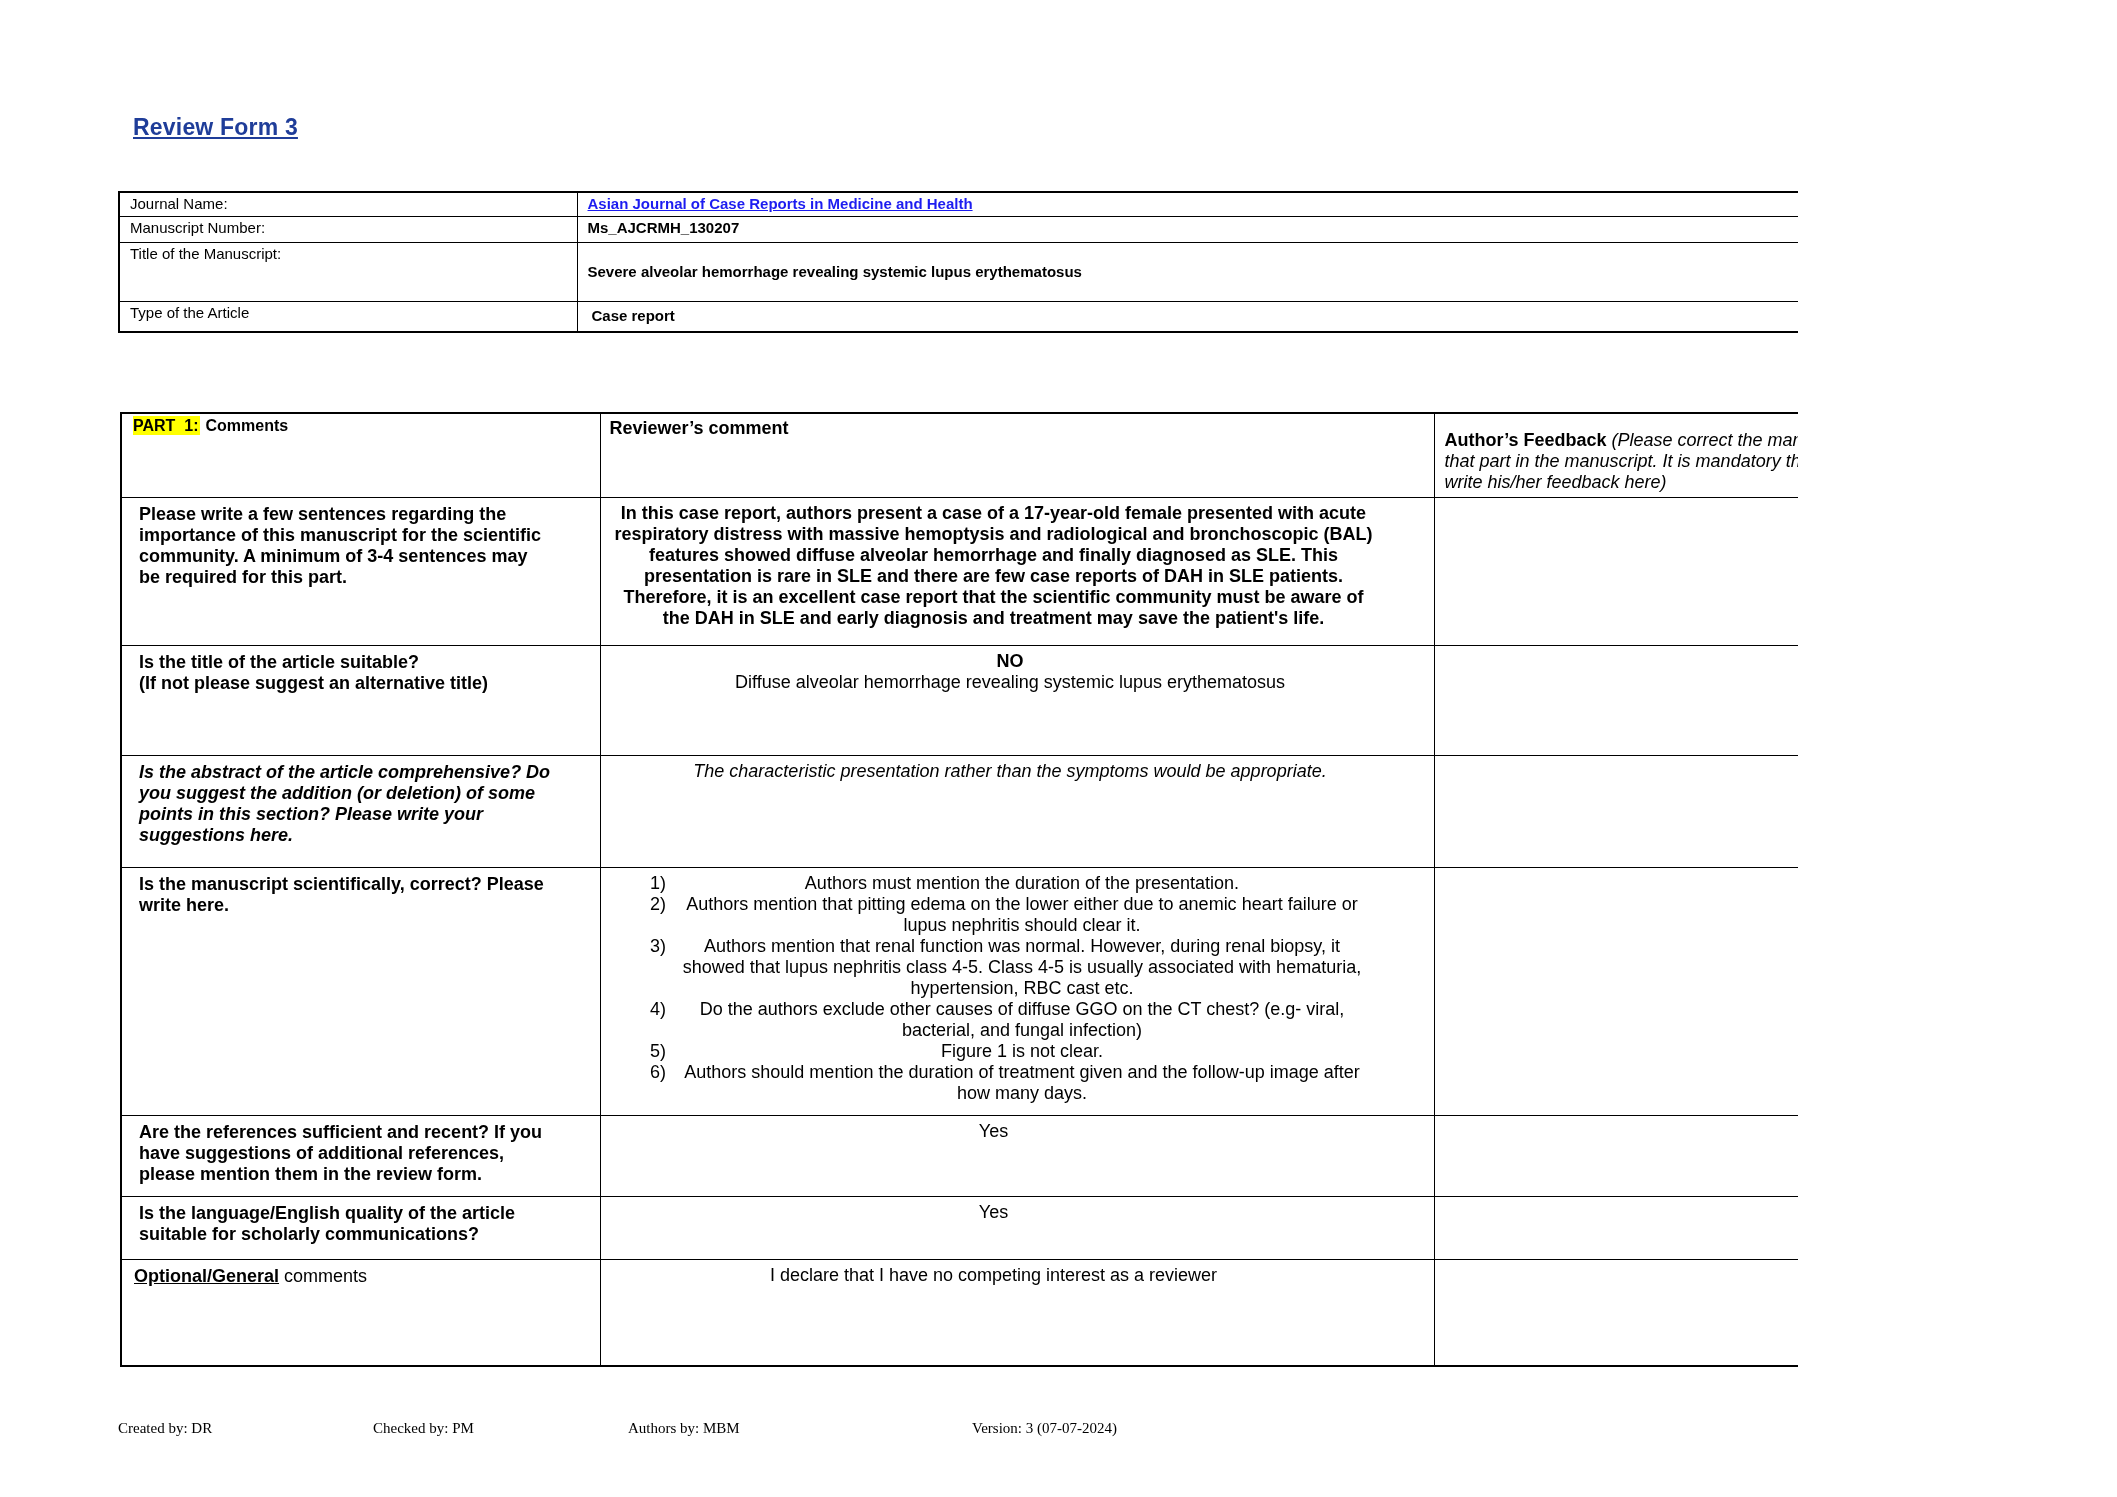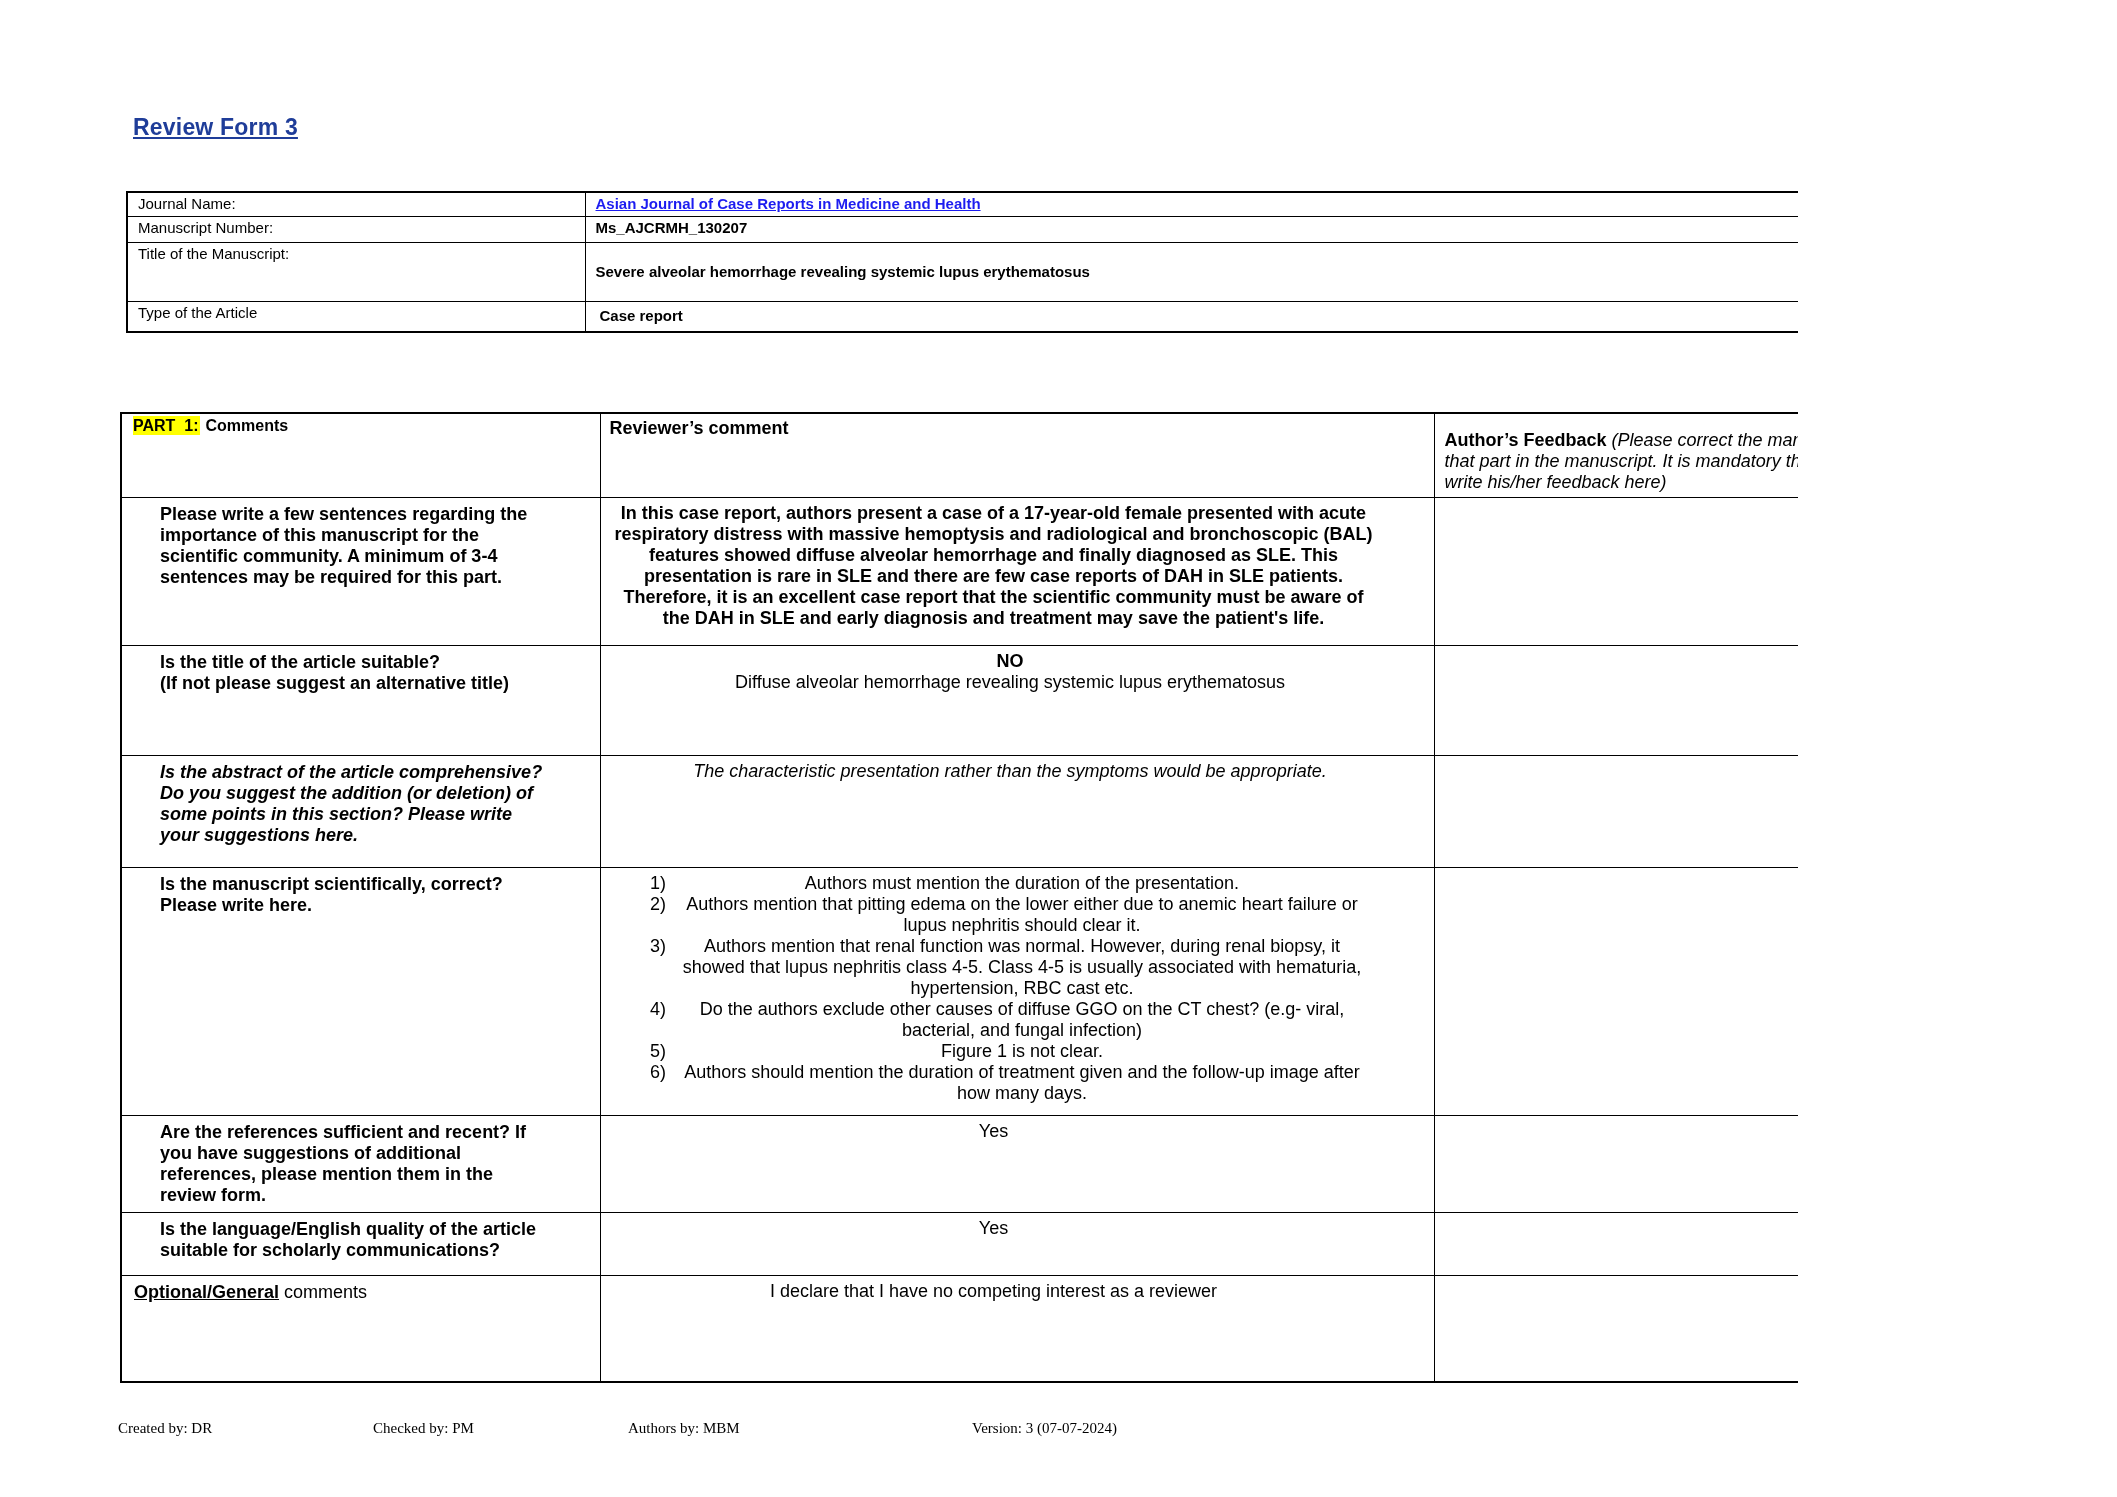--- a/index.html
+++ b/index.html
@@ -11,21 +11,21 @@
 
   
   .doc-title {
     position:absolute; left:133px; top:114px;
     font-size:23px; font-weight:bold; color:#1f3d99;
     text-decoration:underline; letter-spacing:0.2px;
   }
 
   
   .info-table {
-    position:absolute; left:126px; top:191px; width:1857px;
+    position:absolute; left:118px; top:191px; width:1857px;
     border-collapse:collapse; table-layout:fixed;
     border:2px solid #000;
     font-size:15px;
   }
   .info-table td { border:1px solid #000; vertical-align:top; padding:2px 10px; }
   .info-table col.c1 { width:458px; }
   .info-table .val { font-weight:bold; }
   .info-table .vmid { vertical-align:middle; }
   .journal-link { color:#1c1cf0; font-weight:bold; text-decoration:underline; cursor:pointer; }
   .row-type td.val-cell { padding-left:14px; padding-top:5px; }
@@ -48,21 +48,21 @@
   .review-table col.q { width:479px; }
   .review-table col.c { width:834px; }
   .review-table col.f { width:565px; }
   .review-table td { border:1px solid #000; vertical-align:top; }
 
   .hdr-comment { font-weight:bold; padding:4px 10px 4px 9px; }
   .hdr-feedback { padding:16px 28px 4px 10px; }
   .hdr-feedback .fb-bold { font-weight:bold; }
   .hdr-feedback .fb-note { font-style:italic; }
 
-  .q-cell { font-weight:bold; padding:6px 48px 6px 38px; }
+  .q-cell { font-weight:bold; padding:6px 48px 6px 17px; }
   .q-cell.q-plain { font-weight:normal; padding:6px 20px 6px 12px; }
   .q-bold-underline { font-weight:bold; text-decoration:underline; }
 
   .c-cell { padding:5px 55px 5px 8px;text-align:center; }
   .c-strong { font-weight:bold; }
   .c-indent { margin-left:33px; display:block; }
   .ans-no { font-weight:bold; display:block; margin-left:33px; }
   .ans-sub { display:block; margin-left:33px; }
 
   .num-list { list-style:none; margin-left:32px; }

